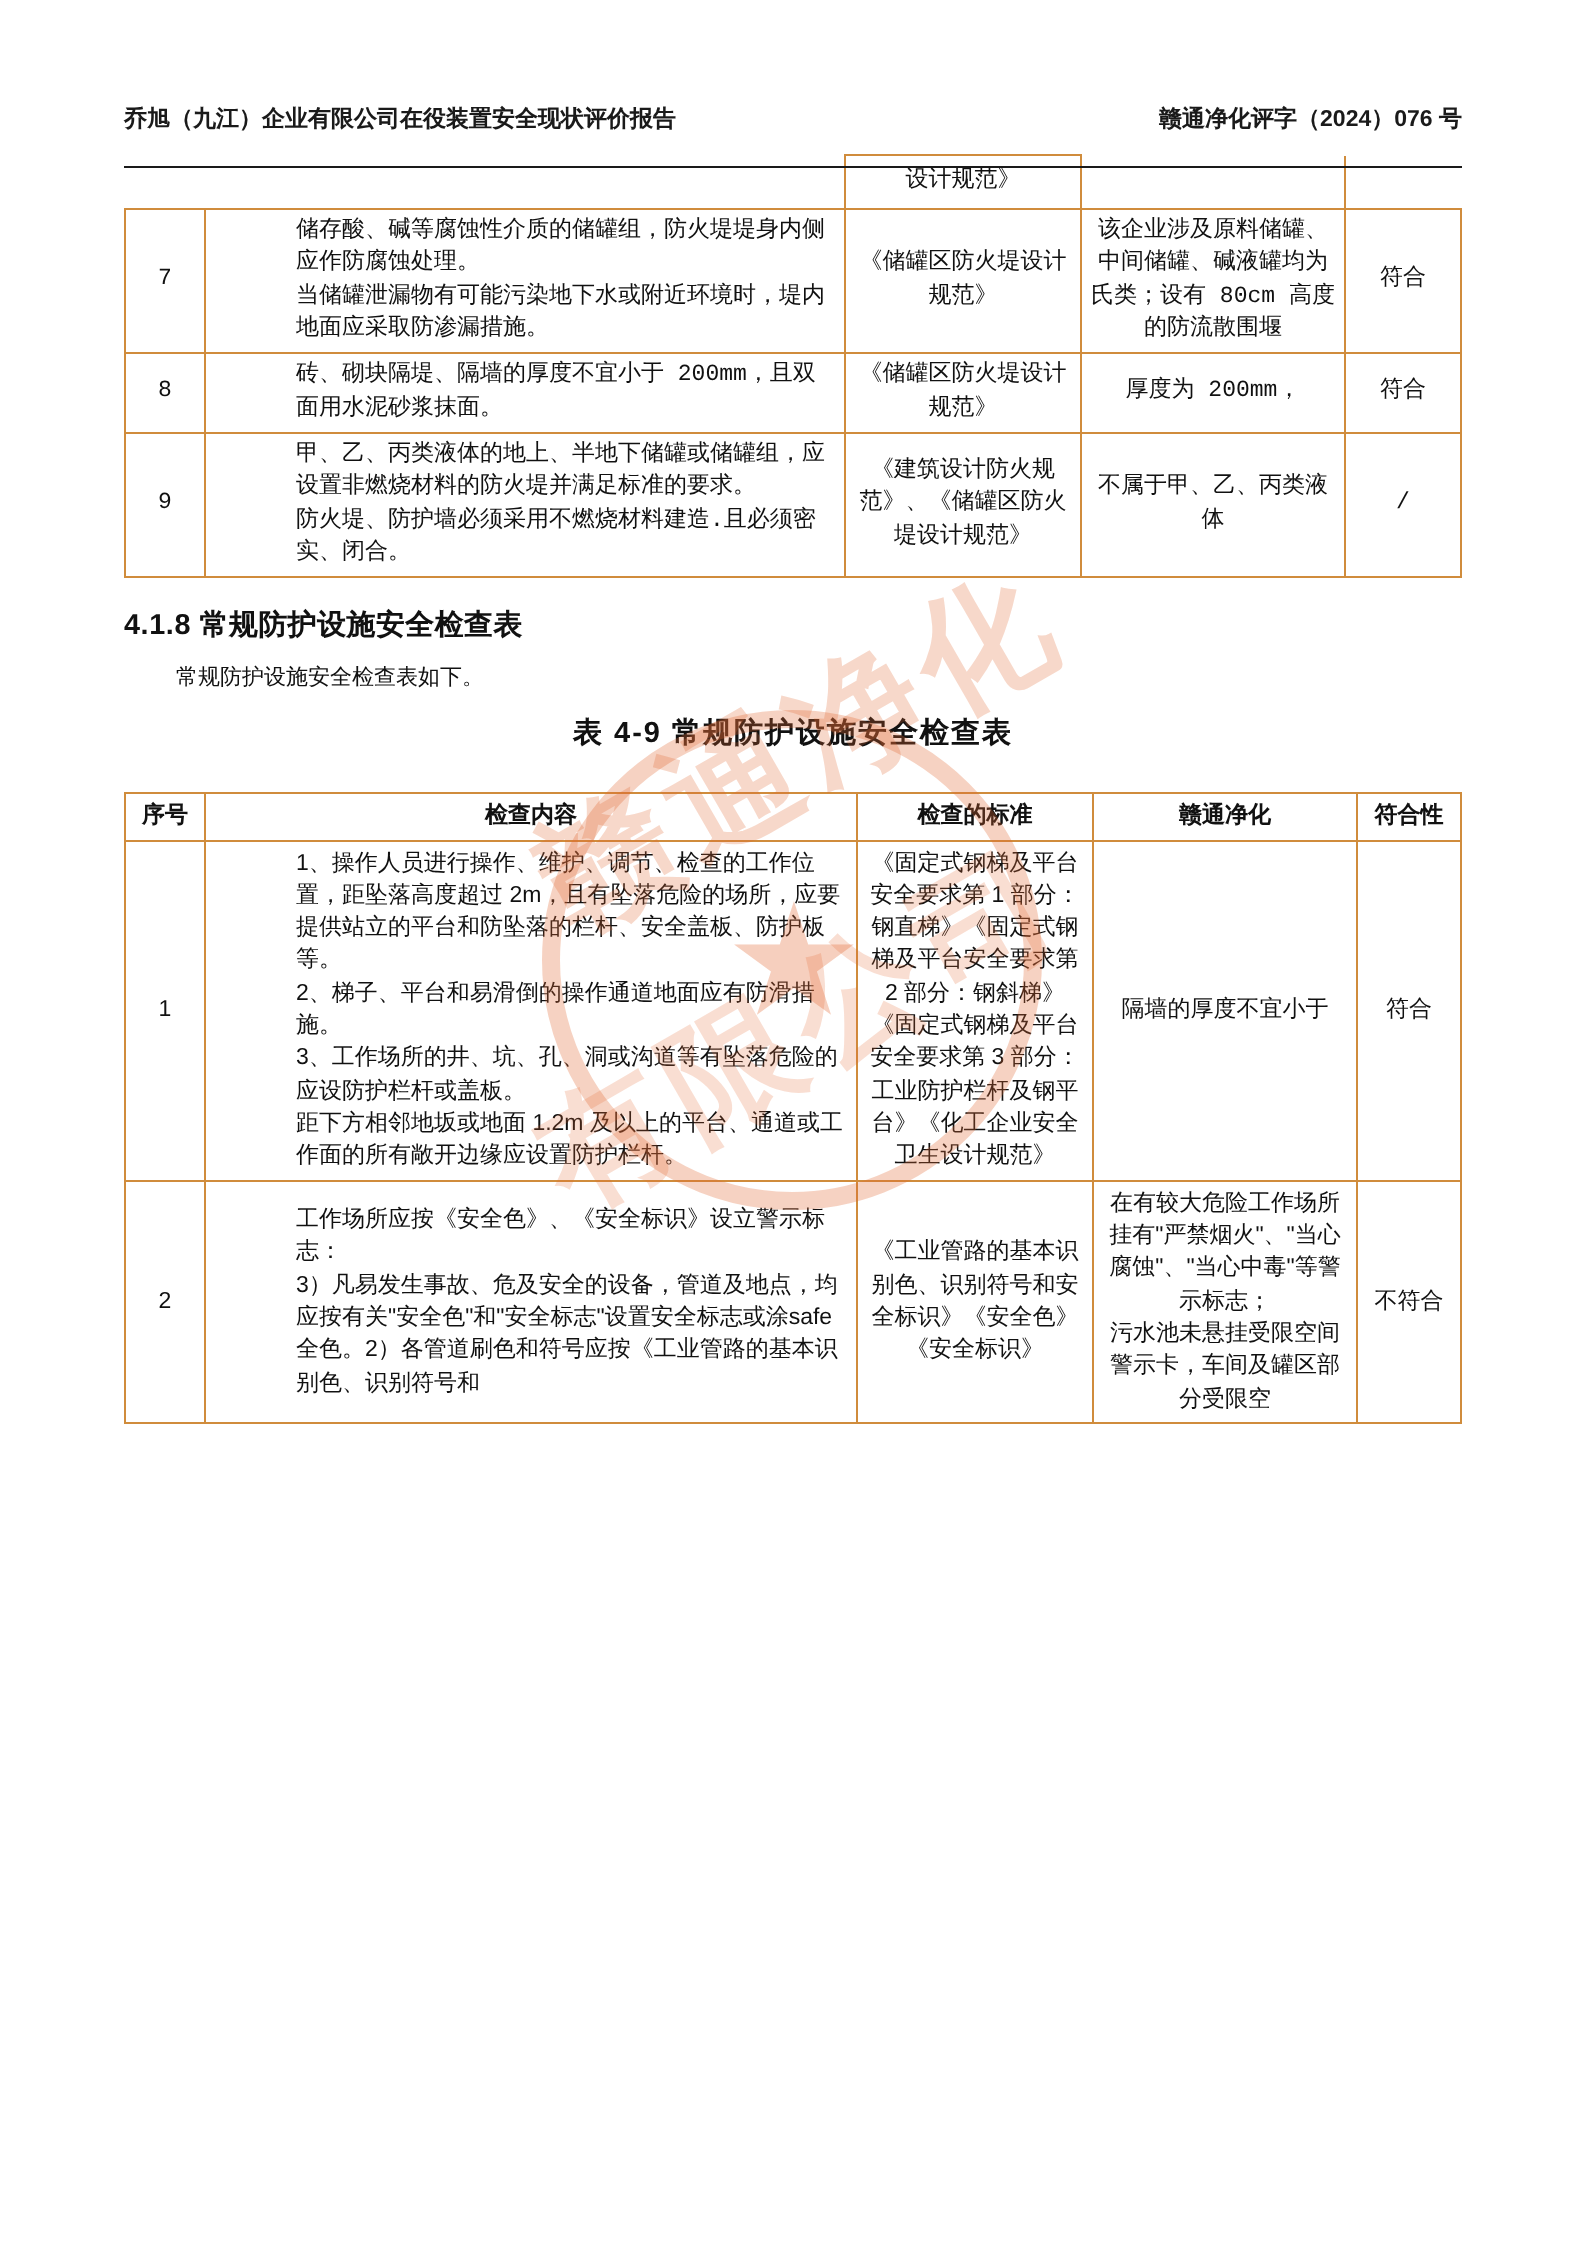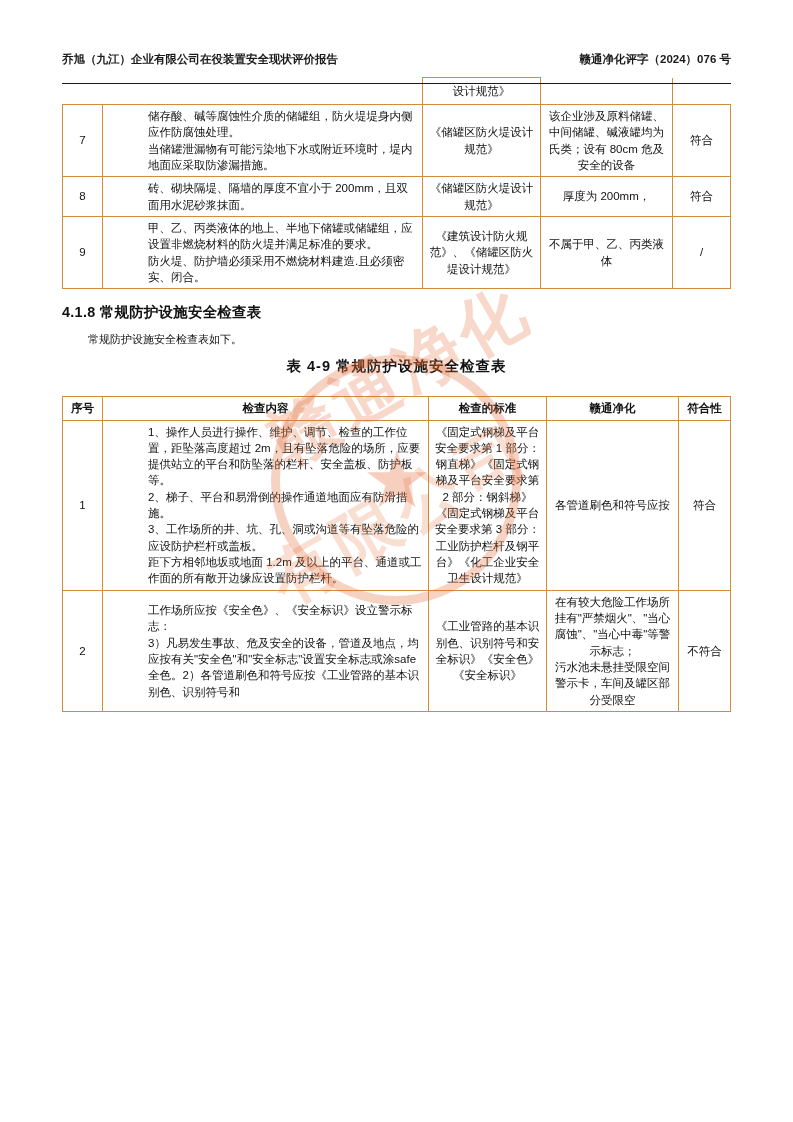--- a/index.html
+++ b/index.html
@@ -64,20 +64,21 @@
   table.doc-table td.center {
     text-align: center;
   }
   th {
     font-weight: bold;
     font-size: 12px;
     margin-top: 39px;
   }
   .tbl-top {
     margin-top: 6px;
+    font-family: Liberation Mono, monospace;
   }
   
   .cont-row td {
     height: 20px;
   }
   
   p.body {
     font-size: 13.2px;
     line-height: 1.95;
     text-align: justify;
@@ -202,21 +203,21 @@
         <td style="border-top:none;border-left:none;border-right:none;border-bottom:none;"></td>
         <td class="center">设计规范》</td>
         <td style="border-top:none;border-left:1px solid #d08c3c;border-right:1px solid #d08c3c;border-bottom:none;"></td>
         <td style="border-top:none;border-left:none;border-right:none;border-bottom:none;"></td>
       </tr>
       <tr>
         <td class="num">7</td>
         <td class="content multi">储存酸、碱等腐蚀性介质的储罐组，防火堤堤身内侧应作防腐蚀处理。
 当储罐泄漏物有可能污染地下水或附近环境时，堤内地面应采取防渗漏措施。</td>
         <td class="center">《储罐区防火堤设计规范》</td>
-        <td class="center">该企业涉及原料储罐、中间储罐、碱液罐均为氏类；设有 80cm 危及安全的设备</td>
+        <td class="center">该企业涉及原料储罐、中间储罐、碱液罐均为氏类；设有 80cm 高度的防流散围堰</td>
         <td class="center">符合</td>
       </tr>
       <tr>
         <td class="num">8</td>
         <td class="content multi">砖、砌块隔堤、隔墙的厚度不宜小于 200mm，且双面用水泥砂浆抹面。</td>
         <td class="center">《储罐区防火堤设计规范》</td>
         <td class="center">厚度为 200mm，</td>
         <td class="center">符合</td>
       </tr>
       <tr>
@@ -258,21 +259,21 @@
       </tr>
     </thead>
     <tbody>
       <tr>
         <td class="num">1</td>
         <td class="content multi">1、操作人员进行操作、维护、调节、检查的工作位置，距坠落高度超过 2m，且有坠落危险的场所，应要提供站立的平台和防坠落的栏杆、安全盖板、防护板等。
 2、梯子、平台和易滑倒的操作通道地面应有防滑措施。
 3、工作场所的井、坑、孔、洞或沟道等有坠落危险的应设防护栏杆或盖板。
 距下方相邻地坂或地面 1.2m 及以上的平台、通道或工作面的所有敞开边缘应设置防护栏杆。</td>
         <td class="center">《固定式钢梯及平台安全要求第 1 部分：钢直梯》《固定式钢梯及平台安全要求第 2 部分：钢斜梯》《固定式钢梯及平台安全要求第 3 部分：工业防护栏杆及钢平台》《化工企业安全卫生设计规范》</td>
-        <td class="center">各管道刷色和符号应按</td>
+        <td class="center">隔墙的厚度不宜小于</td>
         <td class="center">符合</td>
       </tr>
       <tr>
         <td class="num">2</td>
         <td class="content multi">工作场所应按《安全色》、《安全标识》设立警示标志：
 3）凡易发生事故、危及安全的设备，管道及地点，均应按有关"安全色"和"安全标志"设置安全标志或涂safe全色。2）各管道刷色和符号应按《工业管路的基本识别色、识别符号和</td>
         <td class="center">《工业管路的基本识别色、识别符号和安全标识》《安全色》《安全标识》</td>
         <td class="center multi">在有较大危险工作场所挂有"严禁烟火"、"当心腐蚀"、"当心中毒"等警示标志；
 污水池未悬挂受限空间警示卡，车间及罐区部分受限空</td>
         <td class="center">不符合</td>

